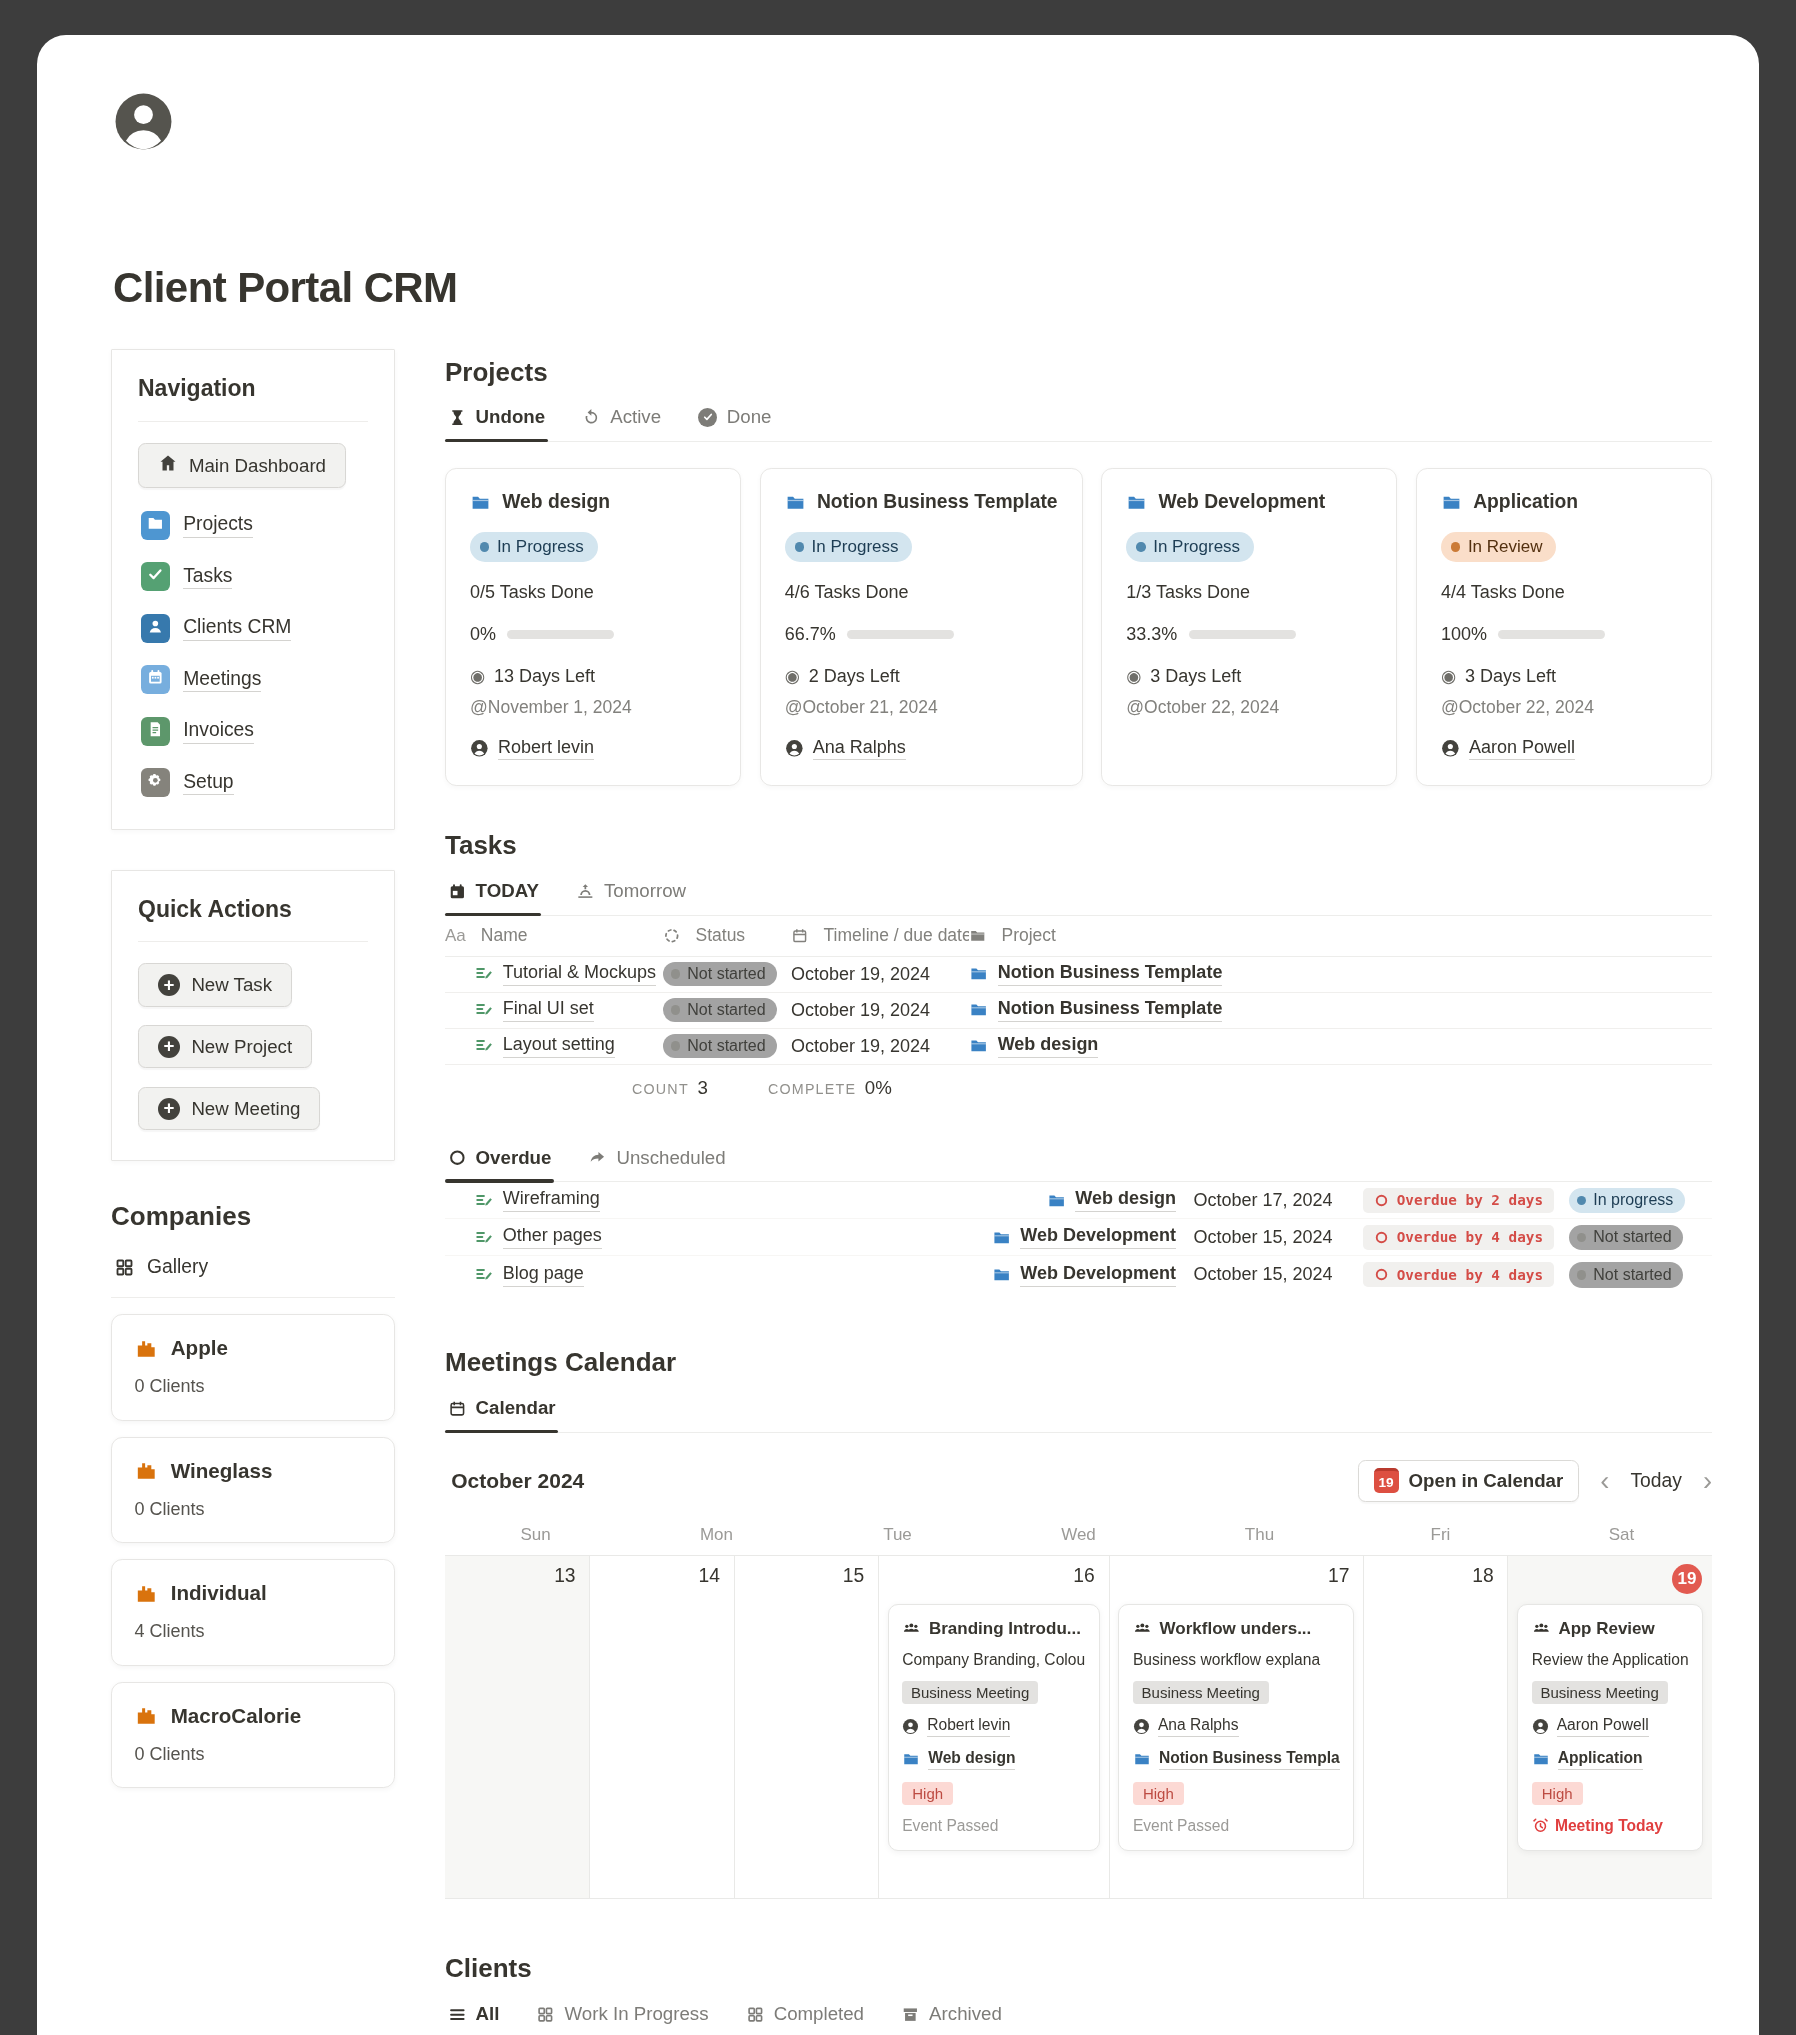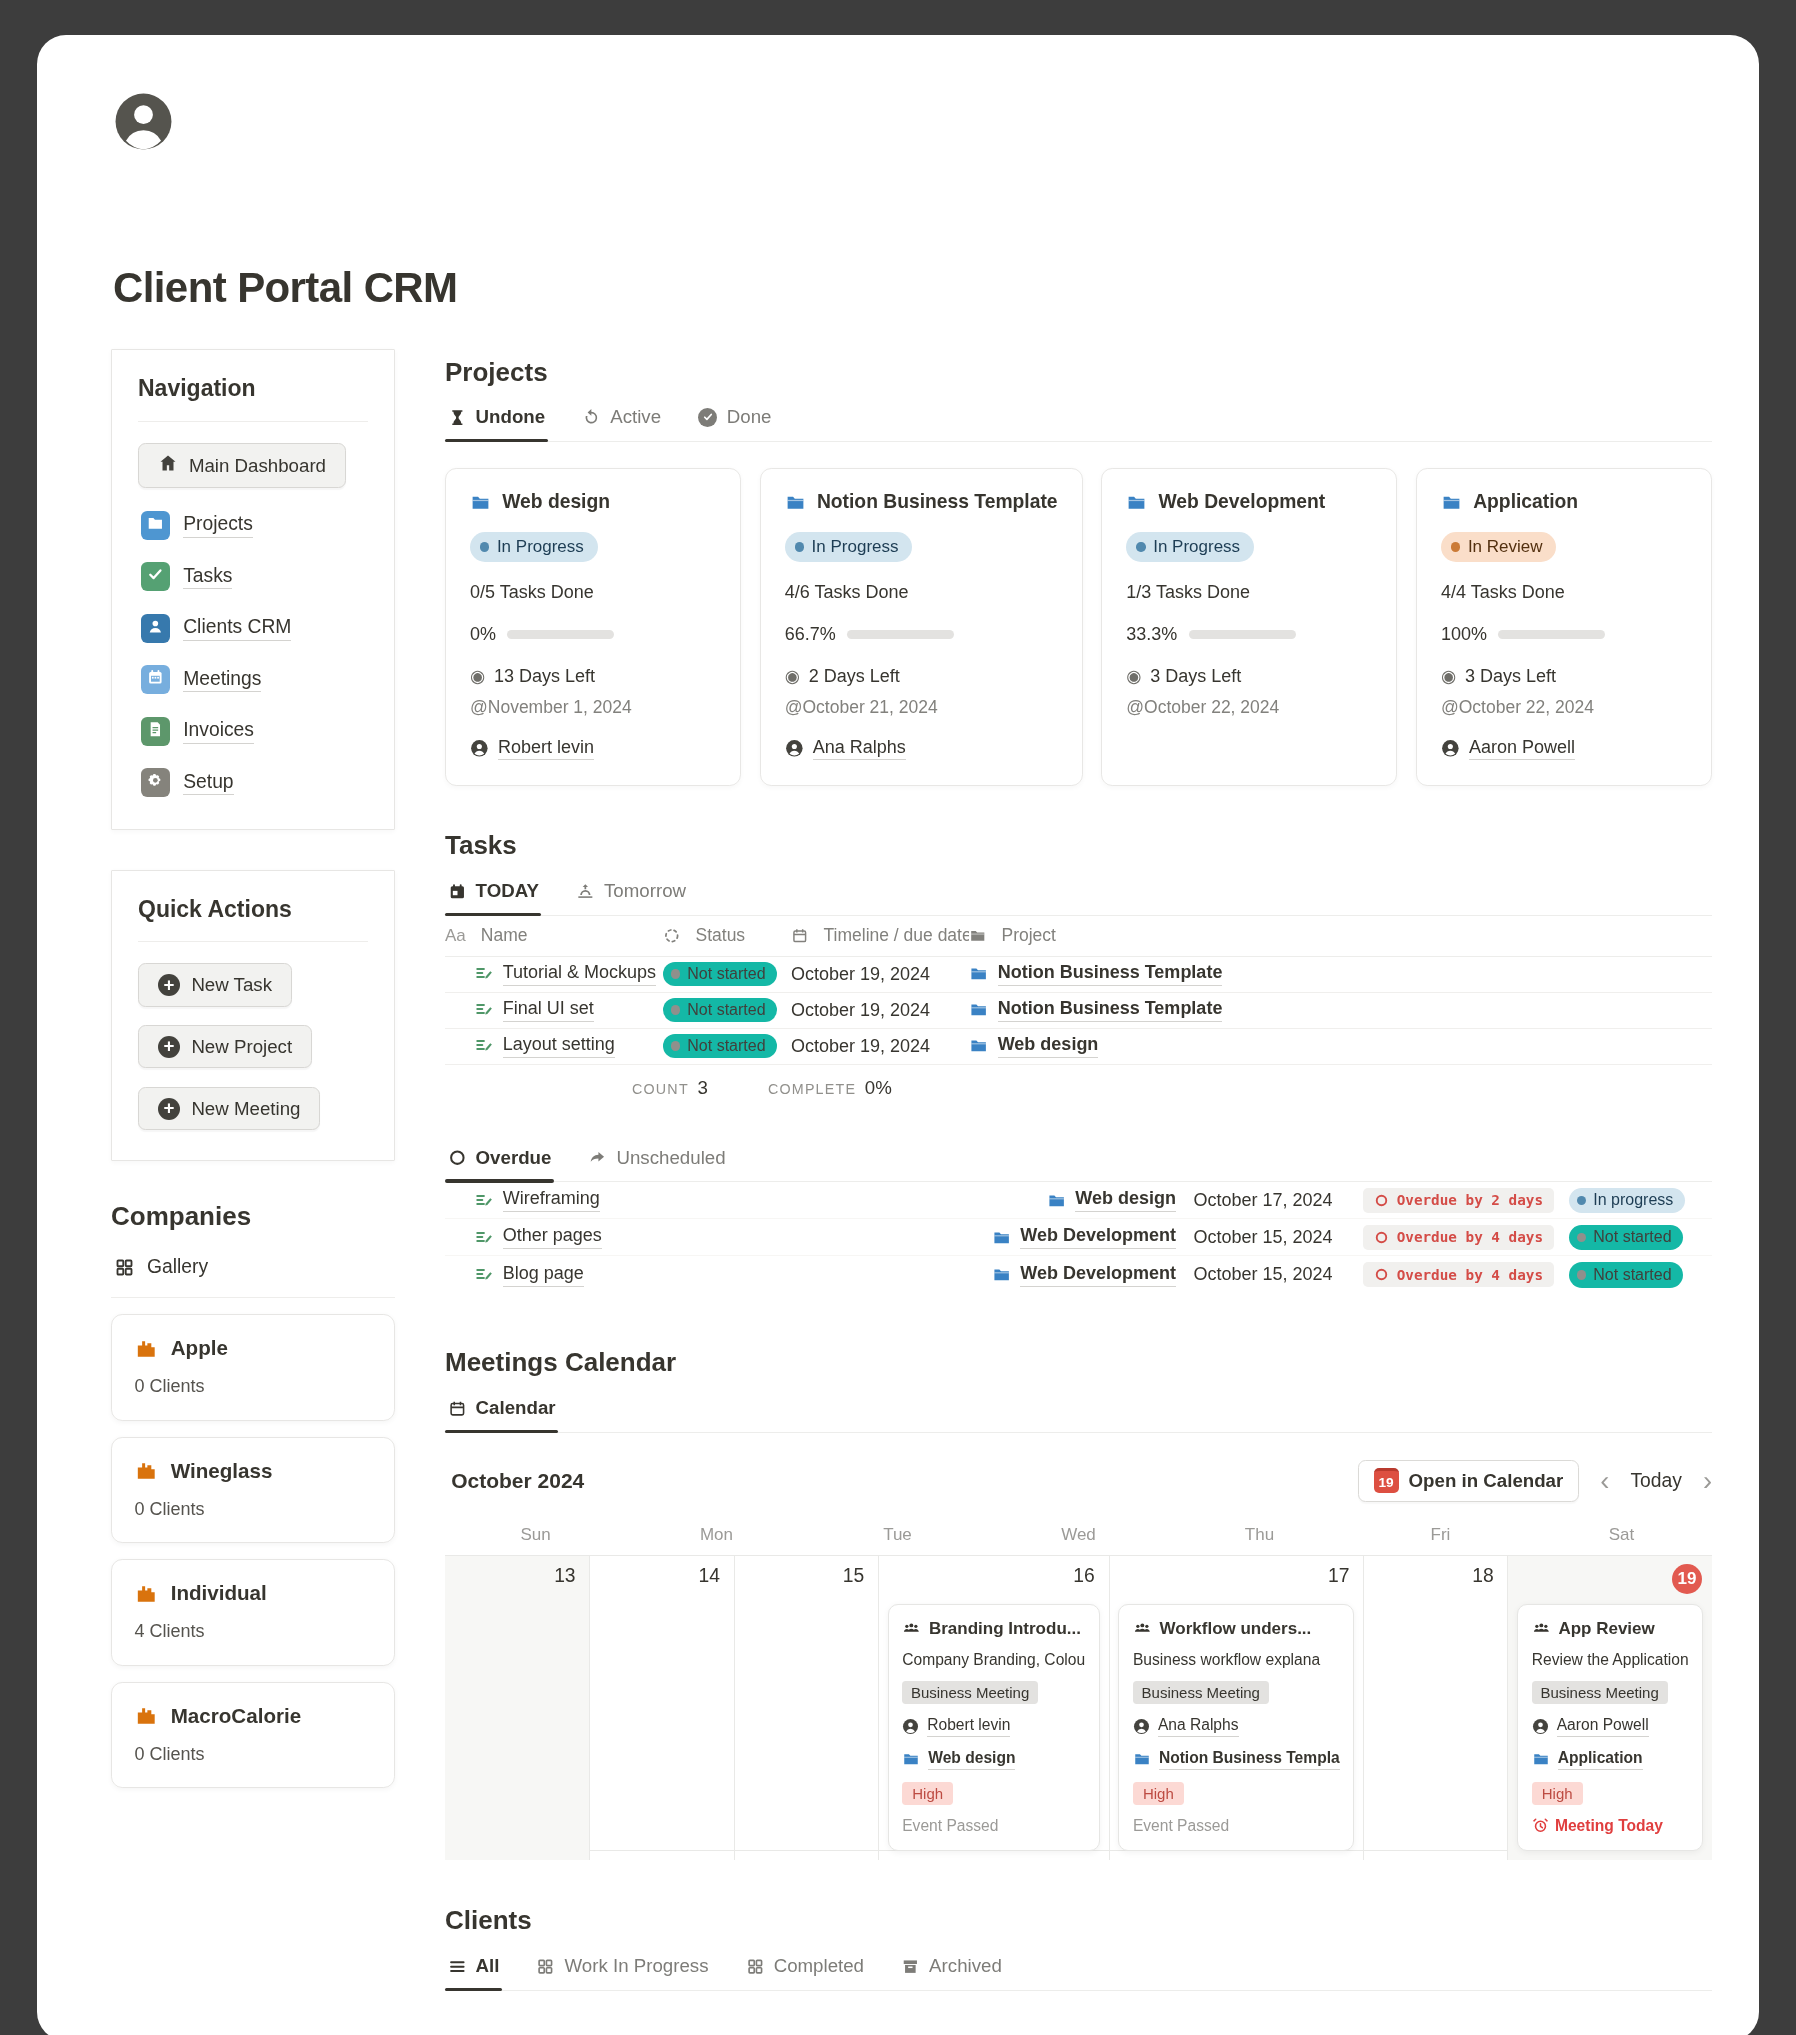--- a/index.html
+++ b/index.html
@@ -55,21 +55,21 @@
 
   
   .pgrid { display:grid; grid-template-columns:repeat(4,1fr); gap:18.7px; margin:26px 0 44px; }
   .pcard { border:1.2px solid #e8e7e5; border-radius:11.2px; padding:22.5px 24px 25px; box-shadow:0 1.2px 5px rgba(0,0,0,.03); cursor:pointer; }
   .pc-title { display:flex; align-items:center; gap:11.2px; font-size:19.3px; font-weight:600; white-space:nowrap; overflow:hidden; }
   .pc-title svg { width:21px; height:21px; color:#3a82c4; flex:0 0 auto; }
   .pill { display:inline-flex; align-items:center; gap:7.5px; border-radius:623px; padding:5px 13.7px 5px 10px; font-size:17px; margin-top:18.7px; }
   .dot { width:9.4px; height:9.4px; border-radius:50%; }
   .pill-blue { background:#d3e5ef; color:#1d3d54; } .pill-blue .dot { background:#5189ae; }
   .pill-orange { background:#fadec9; color:#53300f; } .pill-orange .dot { background:#cb7b37; }
-  .pill-gray { background:#14b8a6; color:#40403c; } .pill-gray .dot { background:#90908c; }
+  .pill-gray { background:#a3a3a3; color:#40403c; } .pill-gray .dot { background:#90908c; }
   .pc-tasks { font-size:18px; margin-top:20px; }
   .pc-bar { display:flex; align-items:center; gap:11.2px; margin-top:21px; font-size:18px; }
   .bar { width:107px; height:8.7px; border-radius:5px; background:#e3e2e0; overflow:hidden; }
   .fill { height:100%; background:#55946c; border-radius:5px; }
   .pc-days { display:flex; align-items:center; gap:8.7px; font-size:18px; margin-top:21px; }
   .pc-days .tg { color:#6f6e69; font-size:17.5px; line-height:1; }
   .pc-due { font-size:17.5px; color:#82817d; margin-top:10px; }
   .pc-assignee { display:flex; align-items:center; gap:9.4px; font-size:18px; margin-top:18.7px; }
   .pc-assignee svg, .prow svg.person { width:18.7px; height:18.7px; color:#44433e; flex:0 0 auto; }
 
@@ -100,21 +100,21 @@
   
   .cal-month { display:flex; align-items:center; justify-content:space-between; margin:27.4px 0 6.2px; padding-left:6.2px; }
   .cal-month .mname { font-size:21px; font-weight:600; }
   .cal-ctrl { display:flex; align-items:center; gap:21px; }
   .open-cal { display:inline-flex; align-items:center; gap:10px; border:1.2px solid #dbdad7; border-radius:7.5px; padding:7.5px 15px; font-size:18.7px; font-weight:600; background:#fff; cursor:pointer; box-shadow:0 1.2px 1.2px rgba(0,0,0,.03); font-family:inherit; color:#37352f; }
   .cal19 { width:25px; height:25px; background:#dd4f41; border-radius:5px; color:#fff; font-size:13.7px; font-weight:700; display:inline-flex; align-items:center; justify-content:center; border-top:3.7px solid #b93a2e; }
   .chev { color:#9b9a97; font-size:27.4px; line-height:1; cursor:pointer; }
   .today-lbl { font-size:19.3px; cursor:pointer; }
   .wdays { display:grid; grid-template-columns:repeat(7,1fr); margin-top:16px; }
   .wdays div { text-align:center; font-size:17px; color:#9b9a97; padding:7.5px 0 10px; }
-  .cgridwrap { display:grid; grid-template-columns:repeat(7,1fr); border-top:1.2px solid #e9e9e7; border-bottom:1.2px solid #e9e9e7; height:296px; }
+  .cgridwrap { display:grid; grid-template-columns:repeat(7,1fr); border-top:1.2px solid #e9e9e7; border-bottom:1.2px solid #e9e9e7; height:344px; }
   .dcell { border-left:1.2px solid #e9e9e7; position:relative; padding:8.7px; }
   .dcell:first-child { border-left:none; }
   .dcell.wk { background:#f7f7f5; }
   .dnum { position:absolute; top:8.7px; right:13.7px; font-size:19.3px; }
   .dnum-badge { position:absolute; top:7.5px; right:10px; width:30px; height:30px; border-radius:50%; background:#e25a50; color:#fff; font-size:17px; font-weight:600; display:flex; align-items:center; justify-content:center; }
   .ecard { margin-top:39px; background:#fff; border:1.2px solid #e6e6e4; border-radius:10px; padding:13.7px 13.7px 15px; box-shadow:0 1.9px 6.2px rgba(0,0,0,.05); cursor:pointer; }
   .erow { display:flex; align-items:center; gap:8px; margin-top:12px; white-space:nowrap; overflow:hidden; font-size:15.6px; }
   .erow:first-child { margin-top:0; }
   .etitle { font-size:17px; font-weight:700; }
   .etitle svg { width:18.7px; height:18.7px; flex:0 0 auto; color:#37352f; }

